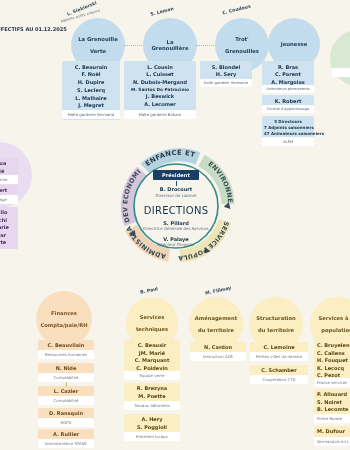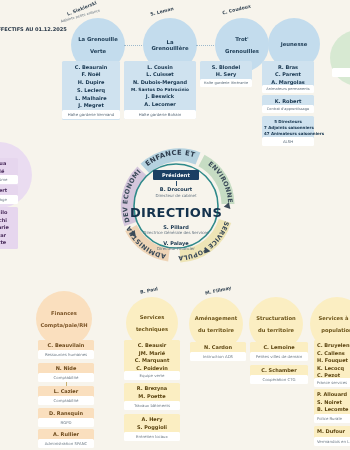--- a/index.html
+++ b/index.html
@@ -151,22 +151,22 @@
     font-weight: bold;
     color: #14324c;
     line-height: 1.3;
   }
   .ctr-role {
     font-size: 4.0px;
     color: #61717e;
     line-height: 1.35;
   }
   .ctr-heading {
-    font-size: 13px;
-    font-weight: bold;
+    font-size: 10px;
+    font-weight: normal;
     color: #14324c;
     letter-spacing: 0.3px;
     margin-top: 7px;
   }
   .ctr-gap { height: 4px; }
 
   
   .deptcircle {
     position: absolute;
     border-radius: 50%;

